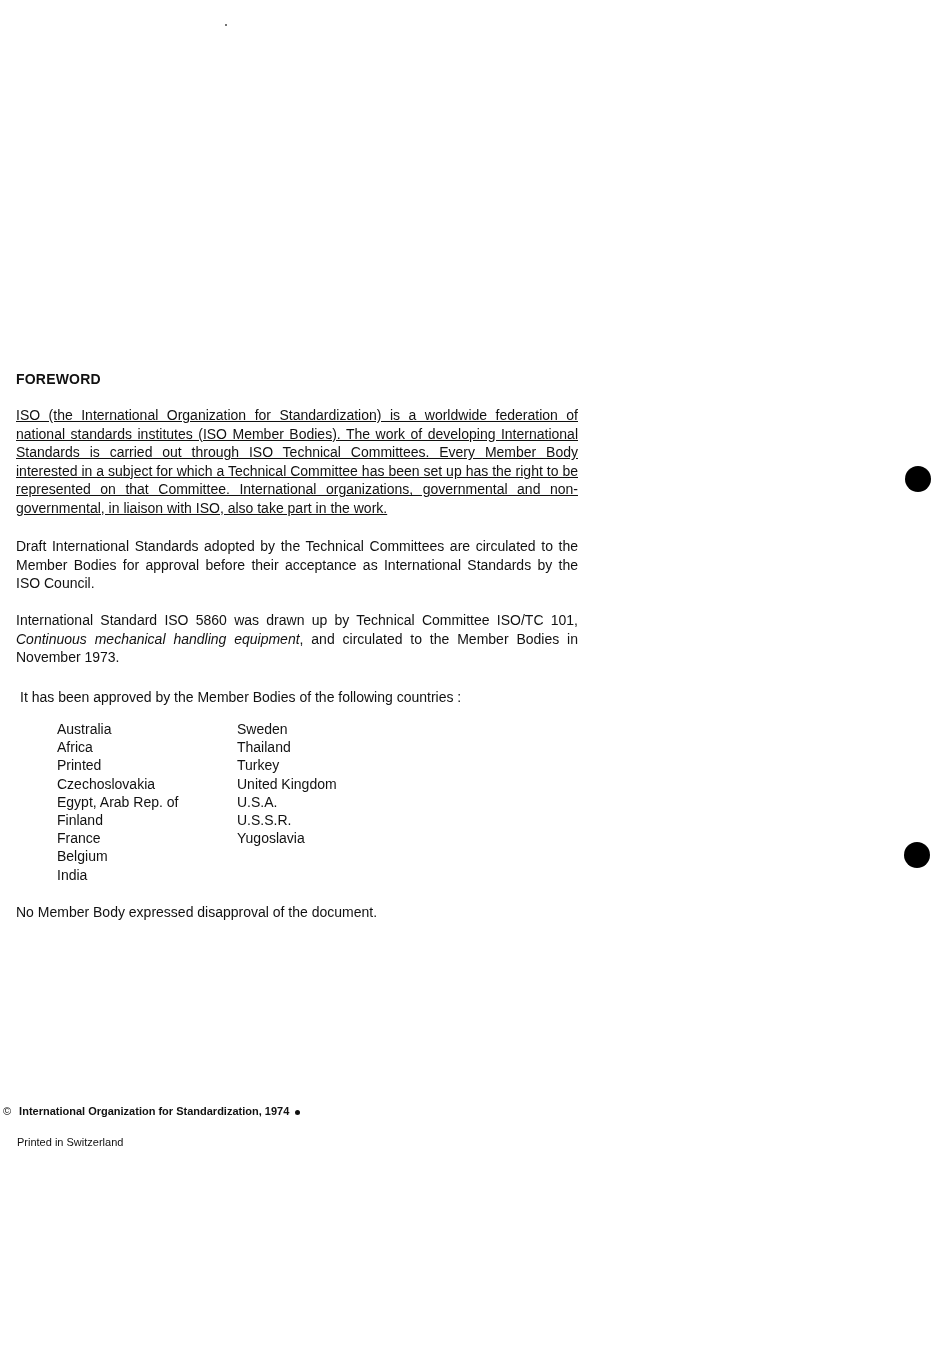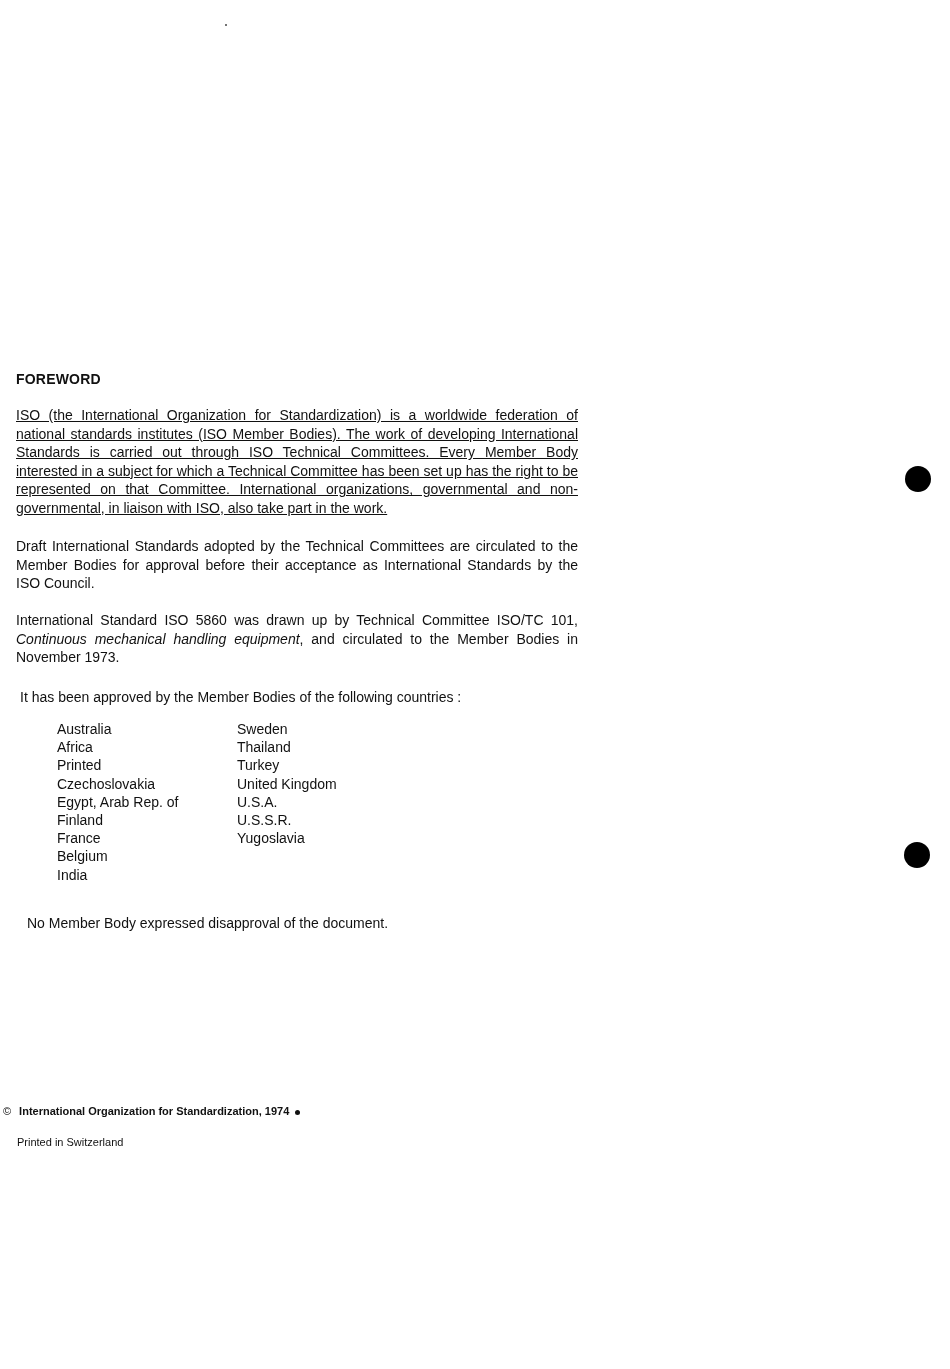--- a/index.html
+++ b/index.html
@@ -66,21 +66,21 @@
       <span>Sweden</span>
       <span>Thailand</span>
       <span>Turkey</span>
       <span>United Kingdom</span>
       <span>U.S.A.</span>
       <span>U.S.S.R.</span>
       <span>Yugoslavia</span>
     </div>
   </div>
 
-  <p class="para p5" style="margin:11px">No Member Body expressed disapproval of the document.</p>
+  <p class="para p5" style="margin:0">No Member Body expressed disapproval of the document.</p>
 
   <div class="copyright">
     <span class="sym">©</span><span>International Organization for Standardization, 1974</span><span class="dot"></span>
   </div>
   <div class="printed">Printed in Switzerland</div>
 
   <div class="punch punch1"></div>
   <div class="punch punch2"></div>
 </div>
 

